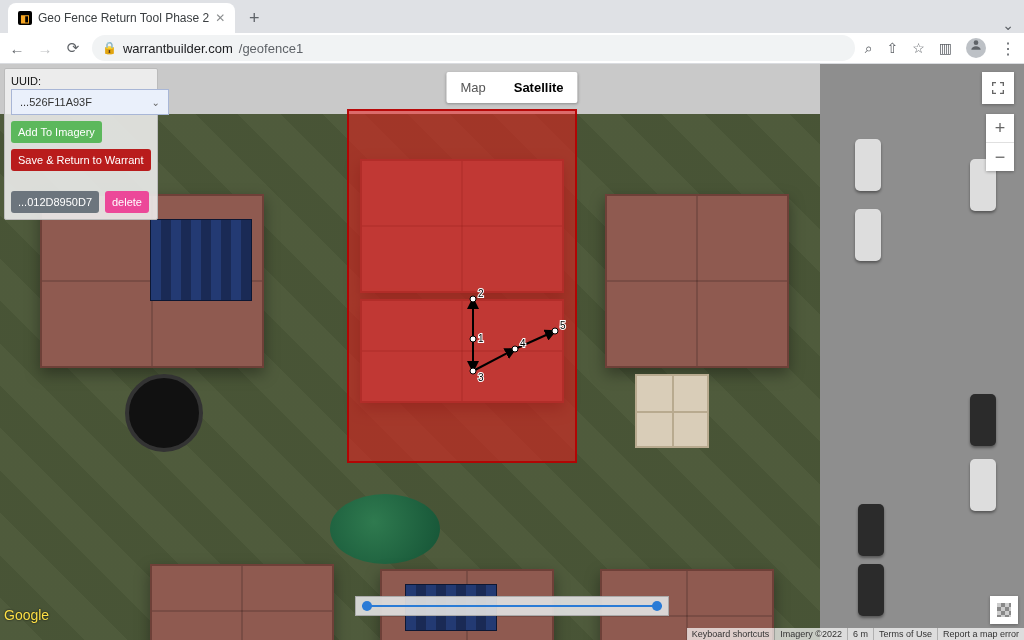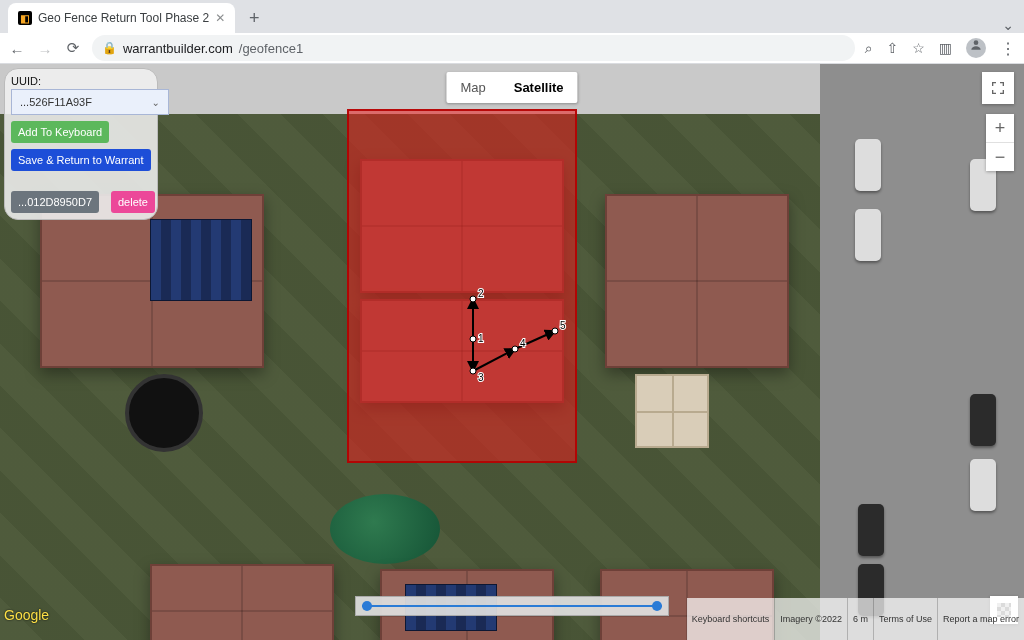--- a/index.html
+++ b/index.html
@@ -44,47 +44,47 @@
   .car{position:absolute;width:26px;height:52px;border-radius:5px;background:#ddd;box-shadow:0 2px 3px rgba(0,0,0,.4)}
   .car.dark{background:#2b2b2b}
 
   .geofence{position:absolute;left:347px;top:45px;width:226px;height:350px;background:rgba(235,30,30,.55);border:2px solid rgba(180,0,0,.9)}
   .track{position:absolute;left:455px;top:225px;width:120px;height:120px;pointer-events:none}
   .track svg{overflow:visible}
   .pt{fill:#fff;stroke:#000;stroke-width:1}
   .ptlabel{font:10px/1 Arial;fill:#000;stroke:#fff;stroke-width:2;paint-order:stroke}
 
   
-  .panel{position:absolute;left:4px;top:4px;width:140px;background:rgba(240,240,240,.88);border:1px solid #bbb;border-radius:14px;padding:6px;font-size:11px;color:#333}
+  .panel{position:absolute;left:4px;top:4px;width:140px;background:rgba(240,240,240,.88);border:1px solid #bbb;border-radius:2px;padding:6px;font-size:11px;color:#333}
   .panel label{display:block;color:#111;font-size:11px;margin-bottom:2px}
   .uuid-select{width:100%;height:24px;border:1px solid #a8b6d6;background:#eaf0fb;font-size:11px;padding:0 8px;color:#333;display:flex;align-items:center;justify-content:space-between}
   .uuid-select .caret{font-size:10px;color:#666}
   .btn{display:inline-block;border:none;border-radius:3px;color:#fff;font-size:11px;padding:5px 7px;margin-top:6px;cursor:pointer}
   .btn.green{background:#5cb85c}
-  .btn.blue{background:#1d4ed8}
+  .btn.blue{background:#b91c1c}
   .btn.grey{background:#6c757d}
   .btn.red{background:#ec4899}
-  .row{display:flex;gap:12px;align-items:center;margin-top:20px}
+  .row{display:flex;gap:6px;align-items:center;margin-top:20px}
 
   
   .maptype{position:absolute;top:8px;left:50%;transform:translateX(-50%);display:flex;background:#fff;border-radius:2px;box-shadow:0 1px 3px rgba(0,0,0,.3);font-size:13px}
   .maptype div{padding:8px 14px;cursor:pointer;color:#555}
   .maptype .active{color:#000;font-weight:700}
 
   
   .fsbtn,.zoom{position:absolute;right:10px;background:#fff;box-shadow:0 1px 3px rgba(0,0,0,.3);display:flex;align-items:center;justify-content:center}
   .fsbtn{top:8px;width:32px;height:32px}
   .fsbtn svg{width:16px;height:16px;stroke:#666;fill:none;stroke-width:2}
   .zoom{top:50px;width:28px;flex-direction:column}
   .zoom div{width:28px;height:28px;display:flex;align-items:center;justify-content:center;font-size:18px;color:#666;cursor:pointer}
   .zoom div+div{border-top:1px solid #e0e0e0}
 
   
   .attr{position:absolute;bottom:0;right:0;display:flex;align-items:center;font-size:9px;color:#333;background:rgba(255,255,255,.7)}
-  .attr span{padding:16px 5px;border-left:1px solid rgba(0,0,0,.2)}
+  .attr span{padding:1px 5px;border-left:1px solid rgba(0,0,0,.2)}
   .attr span:first-child{border-left:none}
   .google-logo{position:absolute;bottom:18px;left:4px;font:14px/1 Arial;color:#fde047;text-shadow:0 0 2px #000}
   .keylayer{position:absolute;bottom:16px;right:6px;width:28px;height:28px;background:#fff;box-shadow:0 1px 3px rgba(0,0,0,.3);display:flex;align-items:center;justify-content:center}
   .keylayer div{width:14px;height:14px;background:repeating-conic-gradient(#888 0 25%,#ccc 0 50%) 0 0/8px 8px}
 
   
   .timebox{position:absolute;bottom:24px;left:50%;transform:translateX(-50%);width:300px;background:rgba(225,225,225,.92);border:1px solid #aaa;padding:2px 6px;font-size:10px;color:#111;text-align:center}
   .slider{position:relative;height:10px;margin:2px 0}
   .slider .rail{position:absolute;left:0;right:0;top:4px;height:2px;background:#2a7bd6}
   .slider .knob{position:absolute;top:0;width:10px;height:10px;border-radius:50%;background:#2a7bd6}
@@ -181,21 +181,21 @@
         <text class="ptlabel" x="105" y="40">5</text>
     </svg>
   </div>
 
   <div class="panel">
     <label>UUID:</label>
     <div class="uuid-select">
       <span>...526F11A93F</span>
       <span class="caret">⌄</span>
     </div>
-    <button class="btn green">Add To Keyboard</button><br>
+    <button class="btn green">Add To Imagery</button><br>
     <button class="btn blue">Save &amp; Return to Warrant</button>
     <div class="row">
       <button class="btn grey" style="margin-top:0">...012D8950D7</button>
       <button class="btn red" style="margin-top:0">delete</button>
     </div>
   </div>
 
   <div class="maptype">
     <div>Map</div>
     <div class="active">Satellite</div>

